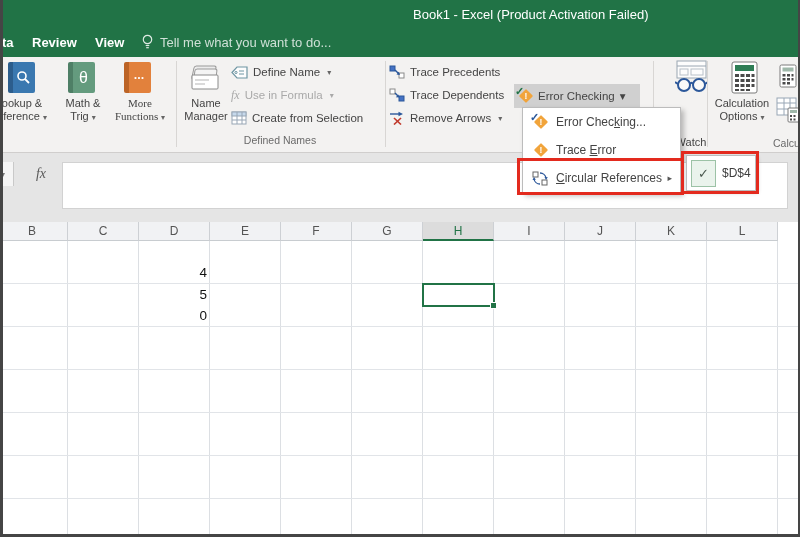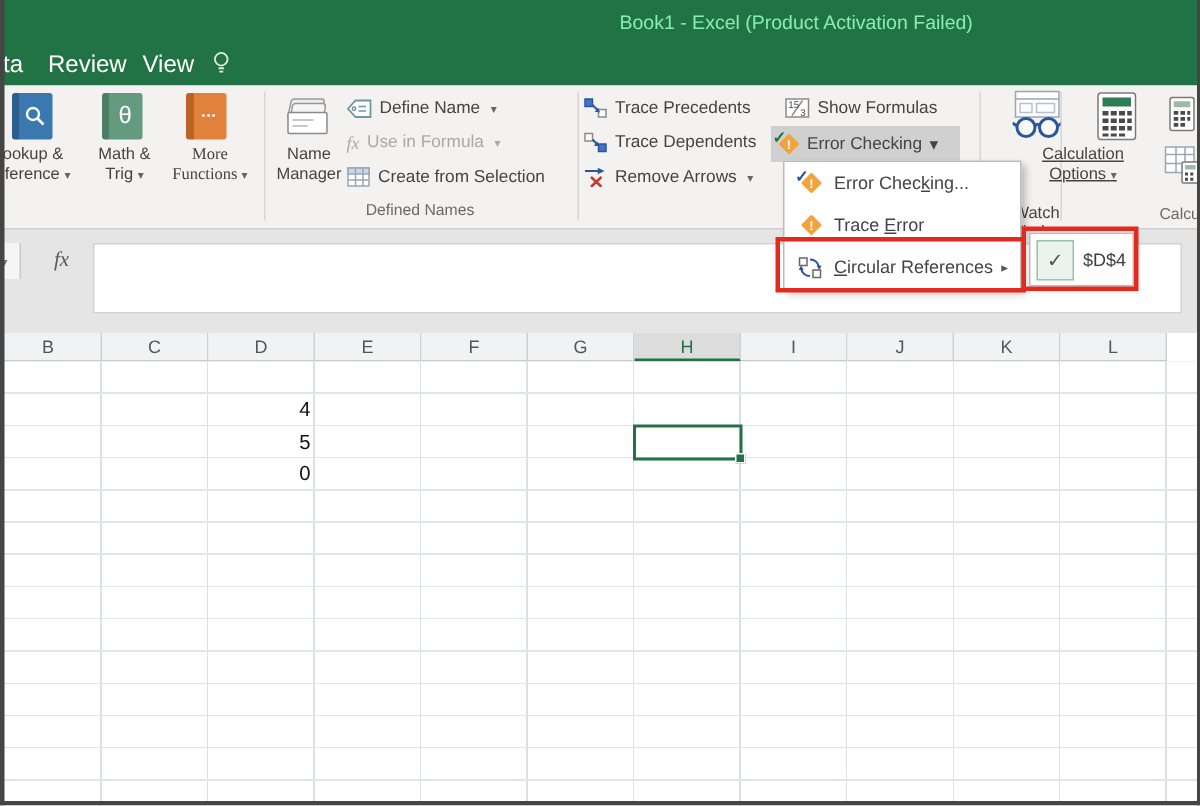--- a/index.html
+++ b/index.html
@@ -2,23 +2,23 @@
 <html><head>
 <meta charset="utf-8">
 <style>
   * { margin:0; padding:0; box-sizing:border-box; }
   body { font-family:"Liberation Sans", sans-serif; background:#fff; }
   #app { position:relative; width:800px; height:537px; background:#fff; overflow:hidden; font-family:"Liberation Sans", sans-serif; }
   .abs { position:absolute; }
 
   
   .titlebar { left:0; top:0; width:800px; height:28px; background:#217346; }
-  .title-text { left:413px; top:7px; font-size:13px; color:#86efac; white-space:nowrap; }
+  .title-text { left:413px; top:7px; font-size:13px; color:#ffffff; white-space:nowrap; }
   .tabrow { left:0; top:28px; width:800px; height:29px; background:#217346; }
-  .tab { position:absolute; top:7px; font-size:16px; color:#fff; font-weight:400; white-space:nowrap; }
+  .tab { position:absolute; top:7px; font-size:13px; color:#fff; font-weight:700; white-space:nowrap; }
   .tellme { position:absolute; top:7px; font-size:13px; color:rgba(255,255,255,0.78); white-space:nowrap; font-weight:400; }
 
   
   .ribbon { left:0; top:57px; width:800px; height:95px; background:#f3f2f1; }
   .rdiv { position:absolute; top:4px; width:1px; height:86px; background:#d8d6d4; }
   .bigbtn-label { position:absolute; font-size:11px; line-height:13px; color:#444; text-align:center; white-space:nowrap; }
   .rowbtn { position:absolute; display:flex; align-items:center; gap:5px; height:18px; font-size:11.5px; color:#444; white-space:nowrap; }
   .rowbtn .da { font-size:8px; color:#666; margin-left:2px; }
   .grouplabel { position:absolute; font-size:10.5px; color:#6a6a6a; text-align:center; white-space:nowrap; }
   .disabled, .disabled * { color:#a9a9a9 !important; }
@@ -92,20 +92,21 @@
     <span class="tab" style="left:2px;">ta</span>
     <span class="tab" style="left:32px;">Review</span>
     <span class="tab" style="left:95px;">View</span>
     <span class="abs" style="left:141px; top:6px;">
       <svg width="13" height="17" viewBox="0 0 13 17">
         <circle cx="6.5" cy="5.5" r="4.2" fill="none" stroke="rgba(255,255,255,0.85)" stroke-width="1.2"></circle>
         <line x1="4.7" y1="11.5" x2="8.3" y2="11.5" stroke="rgba(255,255,255,0.85)" stroke-width="1.2"></line>
         <line x1="5.2" y1="13.7" x2="7.8" y2="13.7" stroke="rgba(255,255,255,0.85)" stroke-width="1.2"></line>
       </svg>
     </span>
+    <span class="tellme" style="left:160px;">Tell me what you want to do...</span>
   </div>
 
   <div class="abs ribbon">
 
     <div>
       <div class="book book-lookup" style="left:8px; top:5px;">
         <svg width="15" height="15" viewBox="0 0 15 15" style="margin-left:4px;">
           <circle cx="6" cy="6" r="4" fill="none" stroke="#fff" stroke-width="1.6"></circle>
           <line x1="9" y1="9" x2="13" y2="13" stroke="#fff" stroke-width="1.8"></line>
         </svg>
@@ -223,31 +224,20 @@
           <line x1="1" y1="3" x2="11" y2="3" stroke="#2b579a" stroke-width="1.4"></line>
           <polygon points="14,3 9.5,0.8 9.5,5.2" fill="#2b579a"></polygon>
           <line x1="5" y1="7" x2="12" y2="13.5" stroke="#c0392b" stroke-width="1.6"></line>
           <line x1="12" y1="7" x2="5" y2="13.5" stroke="#c0392b" stroke-width="1.6"></line>
         </svg>
       </span>
       <span>Remove Arrows</span>
       <span class="da">▾</span>
     </div>
 
-    <div class="rowbtn" style="left:523px; top:6px;">
-      <span>
-        <svg width="17" height="14" viewBox="0 0 17 14">
-          <rect x="1" y="1" width="15" height="12" fill="#fff" stroke="#8a8a8a"></rect>
-          <line x1="12" y1="2" x2="5" y2="12" stroke="#8a8a8a"></line>
-          <text x="2.5" y="7" font-size="6.5" fill="#444" font-family="Liberation Sans, sans-serif">15</text>
-          <text x="10.5" y="12" font-size="6.5" fill="#444" font-family="Liberation Sans, sans-serif">3</text>
-        </svg>
-      </span>
-      <span>Show Formulas</span>
-    </div>
 
     <div class="abs ec-pressed" style="top:27px; left:514px;">
       <span class="diamond-wrap">
         <span class="diamond">
             <span class="bang">!</span>
           </span>
         <span class="dcheck green">✓</span>
       </span>
       <span>Error Checking</span>
       <span class="da">▾</span>
@@ -296,21 +286,21 @@
             <rect x="4" y="23" width="4" height="3"></rect>
               <rect x="9.5" y="23" width="4" height="3"></rect>
               <rect x="15" y="23" width="4" height="3"></rect>
               <rect x="20.5" y="23" width="3" height="3"></rect>
             <rect x="4" y="28" width="4" height="2"></rect>
               <rect x="9.5" y="28" width="4" height="2"></rect>
               <rect x="15" y="28" width="4" height="2"></rect>
           </g>
         </svg>
       </div>
-      <div class="bigbtn-label" style="left:674px; top:40px; width:96px;text-decoration:underline;">
+      <div class="bigbtn-label" style="left:694px; top:40px; width:96px;">
         <span>Calculation</span><br>
         <span>Options</span>
         <span style="font-size:8px; color:#666;">▾</span>
       </div>
     </div>
 
     <div class="abs" style="left:779px; top:7px;">
       <svg width="20" height="24" viewBox="0 0 20 24">
         <rect x="1" y="1" width="16" height="22" rx="1.5" fill="#fff" stroke="#7a7a7a"></rect>
         <rect x="3.5" y="3.5" width="11" height="4" fill="#9fb8aa"></rect>

